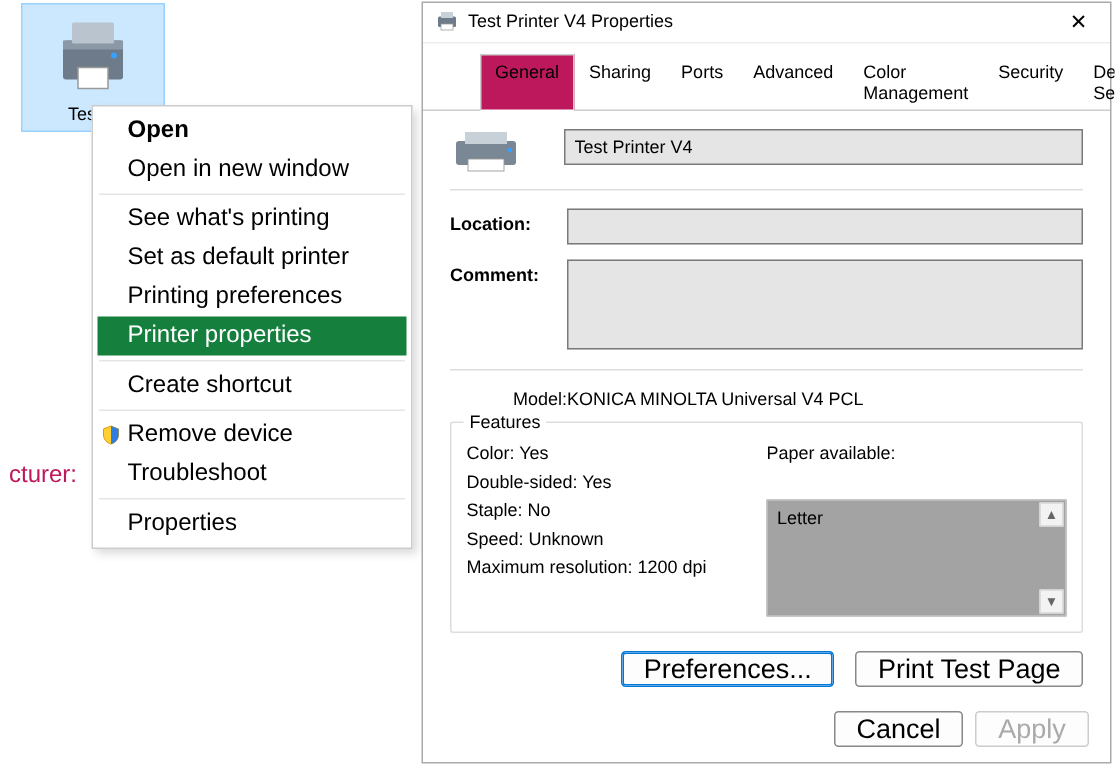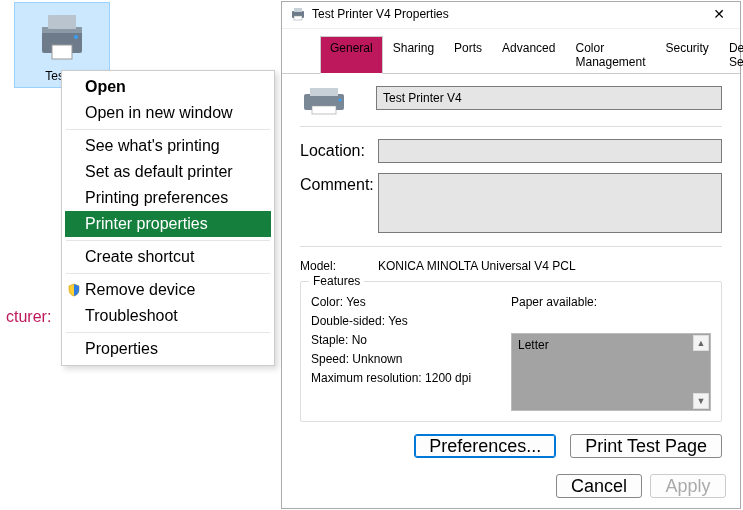--- a/index.html
+++ b/index.html
@@ -115,39 +115,39 @@
     margin-left: 28px;
   }
 
   .panel {
     padding: 12px 18px 8px 18px;
     flex: 1;
     position: relative;
   }
 
   .row { display: flex; align-items: flex-start; margin-bottom: 10px; }
-  .row .lbl { width: 78px; font-size: 16px; padding-top: 3px; }
+  .row .lbl { width: 78px; font-size: 12px; padding-top: 3px; font-weight: bold; }
   .row .val { flex: 1; }
 
   .printer-smicon { width: 48px; height: 30px; margin-right: 28px; }
   .printer-smicon svg { width: 48px; height: 30px; }
 
   .txt {
     width: 100%;
     border: 1px solid #7a7a7a;
     padding: 4px 6px;
     font-size: 12px;
     height: 24px;
     background: #e5e5e5;
   }
   textarea.txt { height: 60px; resize: none; font-family: inherit; }
 
   .hr { height:1px; background:#ddd; margin: 10px 0 12px; }
 
-  .model-row { display:flex; font-size:12px; margin-bottom: 8px; }
+  .model-row { display:flex; font-size:12px; margin-bottom: 8px; text-align: right; }
   .model-row .lbl { width: 78px; }
 
   .features-box {
     border: 1px solid #ddd;
     border-radius: 2px;
     padding: 8px 10px 10px;
     position: relative;
     margin-top: 4px;
   }
   .features-title {

